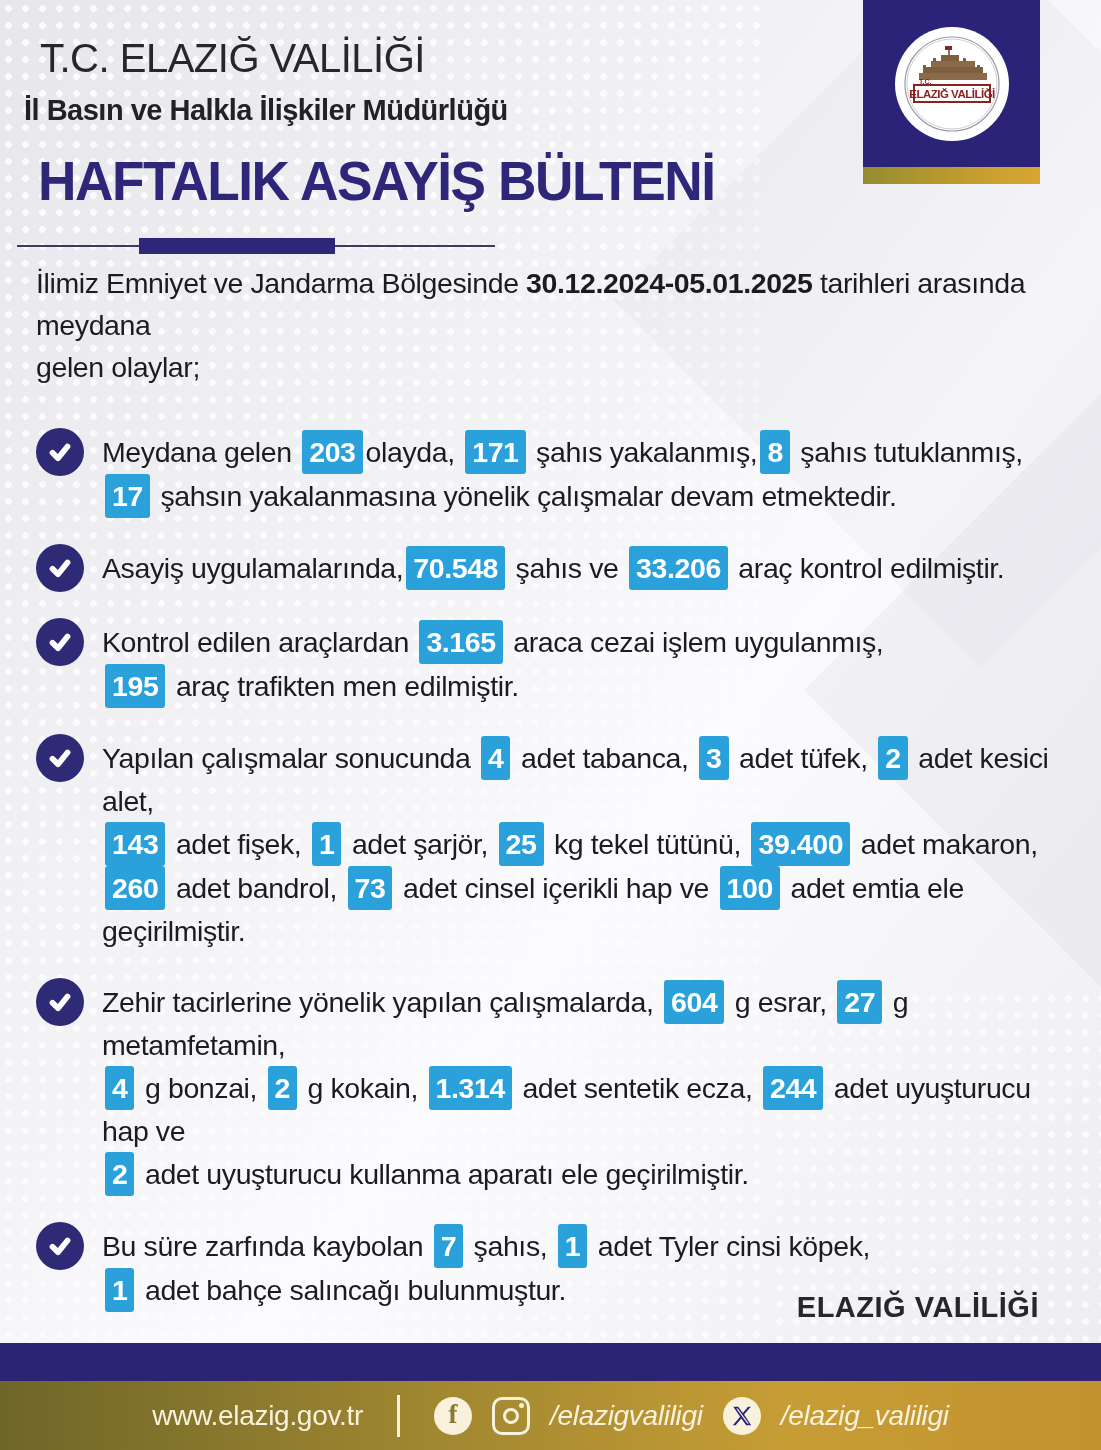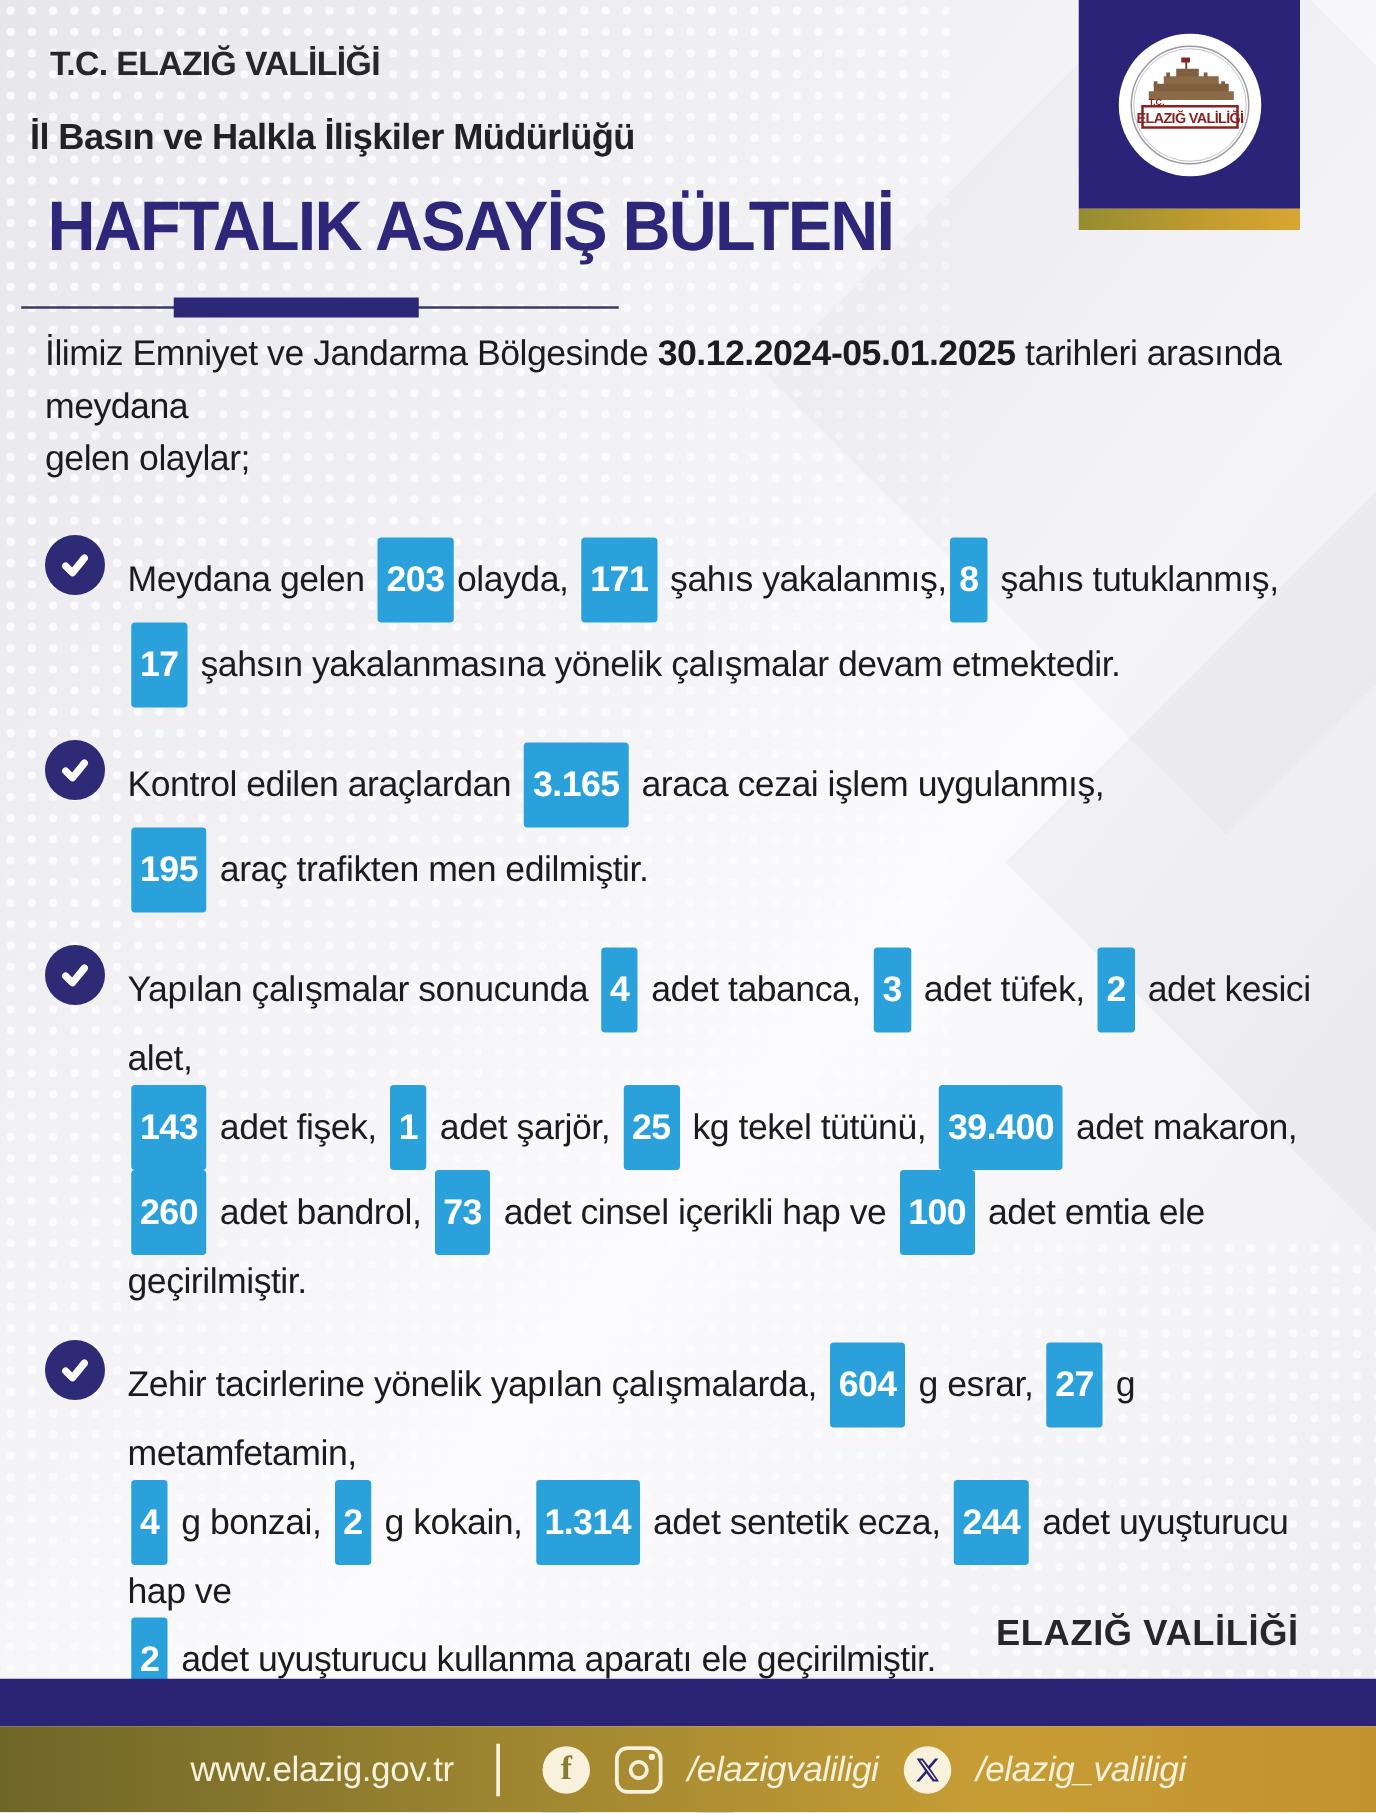--- a/index.html
+++ b/index.html
@@ -17,21 +17,21 @@
   .dots2 {
     position:absolute; right:0; top:990px; width:330px; height:460px;
     background-image:radial-gradient(circle, rgba(252,252,254,.85) 3.2px, transparent 3.6px);
     background-size:17px 17px; pointer-events:none;
   }
   .diag1,.diag2 { position:absolute; background:rgba(165,165,185,.10); transform:rotate(45deg); pointer-events:none; }
   .diag1 { width:420px; height:420px; right:-210px; top:480px; }
   .diag2 { width:520px; height:520px; right:-140px; top:40px; background:rgba(165,165,185,.07); }
 
   
-  .agency { position:absolute; left:40px; top:36px; font-size:27px; font-weight:bold; color:#27272b; letter-spacing:-0.5px; }
+  .agency { position:absolute; left:40px; top:36px; font-size:40px; font-weight:normal; color:#27272b; letter-spacing:-0.5px; }
   .dept   { position:absolute; left:24px; top:94px; font-size:29px; font-weight:bold; color:#222226; letter-spacing:-0.5px; }
   .big-title { position:absolute; left:38px; top:148px; font-size:56px; color:#2e2678; letter-spacing:-1.5px; white-space:nowrap; transform:scaleX(.95); transform-origin:left; }
   .big-title .light { font-weight:600; }
   .big-title .heavy { font-weight:800; }
   .rule { position:absolute; top:245px; left:17px; width:478px; height:2px; background:#3d3866; }
   .rule-bar { position:absolute; top:238px; left:139px; width:196px; height:16px; background:#2e2677; }
 
   
   .logo-block { position:absolute; top:0; right:61px; width:177px; }
   .logo-square { height:167px; background:#2b2377; display:flex; align-items:center; justify-content:center; }
@@ -39,21 +39,21 @@
 
   
   .content { position:absolute; left:36px; top:262px; width:1045px; color:#1c1c1f; }
   .intro { font-size:28.5px; line-height:42px; letter-spacing:-0.4px; margin-bottom:40px; }
   .intro .bold, .bold { font-weight:bold; }
   .bullet { display:flex; align-items:flex-start; margin-bottom:26px; }
   .check { flex:0 0 48px; width:48px; height:48px; border-radius:50%; background:#2e2a75; display:flex; align-items:center; justify-content:center; margin-top:0; }
   .bullet-text { margin-left:18px; font-size:28.5px; line-height:42px; letter-spacing:-0.4px; padding-top:2px; }
   .hl {
     display:inline-block; background:#2ba1dc; color:#ffffff; font-weight:bold;
-    padding:16px 7px; margin:0 3px; border-radius:3px; line-height:36px;
+    padding:4px 7px; margin:0 3px; border-radius:3px; line-height:36px;
   }
   .closing { font-size:28.5px; letter-spacing:-0.3px; margin-left:66px; margin-top:14px; color:#1c1c1f; }
   .signature { position:absolute; right:62px; top:1291px; font-size:29px; color:#27272b; letter-spacing:0.5px; font-weight:600; }
 
   
   .footer-navy { position:absolute; left:0; top:1343px; width:1101px; height:38px; background:#2b2374; }
   .footer-gold {
     position:absolute; left:0; top:1381px; width:1101px; height:69px;
     background:linear-gradient(90deg,#6e6628 0%, #9b8430 35%, #c79d35 72%, #c2922f 100%);
     display:flex; align-items:center; justify-content:center; gap:20px; color:#f8f2dd;
@@ -122,20 +122,28 @@
             </svg>
           </span>
           <div class="bullet-text"><span>Meydana gelen </span><span class="hl">203</span><span>olayda, </span><span class="hl">171</span><span> şahıs yakalanmış,</span><span class="hl">8</span><span> şahıs tutuklanmış,</span><br><span class="hl">17</span><span> şahsın yakalanmasına yönelik çalışmalar devam etmektedir.</span></div>
         </div>
         <div class="bullet">
           <span class="check">
             <svg width="30" height="30" viewBox="0 0 24 24">
               <path d="M6 12.6 L10.4 17 L18 7.6" stroke="#ffffff" stroke-width="4.6" fill="none" stroke-linecap="round" stroke-linejoin="round"></path>
             </svg>
           </span>
+          <div class="bullet-text"><span>Asayiş uygulamalarında,</span><span class="hl">70.548</span><span> şahıs ve </span><span class="hl">33.206</span><span> araç kontrol edilmiştir.</span></div>
+        </div>
+        <div class="bullet">
+          <span class="check">
+            <svg width="30" height="30" viewBox="0 0 24 24">
+              <path d="M6 12.6 L10.4 17 L18 7.6" stroke="#ffffff" stroke-width="4.6" fill="none" stroke-linecap="round" stroke-linejoin="round"></path>
+            </svg>
+          </span>
           <div class="bullet-text"><span>Kontrol edilen araçlardan </span><span class="hl">3.165</span><span> araca cezai işlem uygulanmış,</span><br><span class="hl">195</span><span> araç trafikten men edilmiştir.</span></div>
         </div>
         <div class="bullet">
           <span class="check">
             <svg width="30" height="30" viewBox="0 0 24 24">
               <path d="M6 12.6 L10.4 17 L18 7.6" stroke="#ffffff" stroke-width="4.6" fill="none" stroke-linecap="round" stroke-linejoin="round"></path>
             </svg>
           </span>
           <div class="bullet-text"><span>Yapılan çalışmalar sonucunda </span><span class="hl">4</span><span> adet tabanca, </span><span class="hl">3</span><span> adet tüfek, </span><span class="hl">2</span><span> adet kesici alet,</span><br><span class="hl">143</span><span> adet fişek, </span><span class="hl">1</span><span> adet şarjör, </span><span class="hl">25</span><span> kg tekel tütünü, </span><span class="hl">39.400</span><span> adet makaron,</span><br><span class="hl">260</span><span> adet bandrol, </span><span class="hl">73</span><span> adet cinsel içerikli hap ve </span><span class="hl">100</span><span> adet emtia ele geçirilmiştir.</span></div>
         </div>

